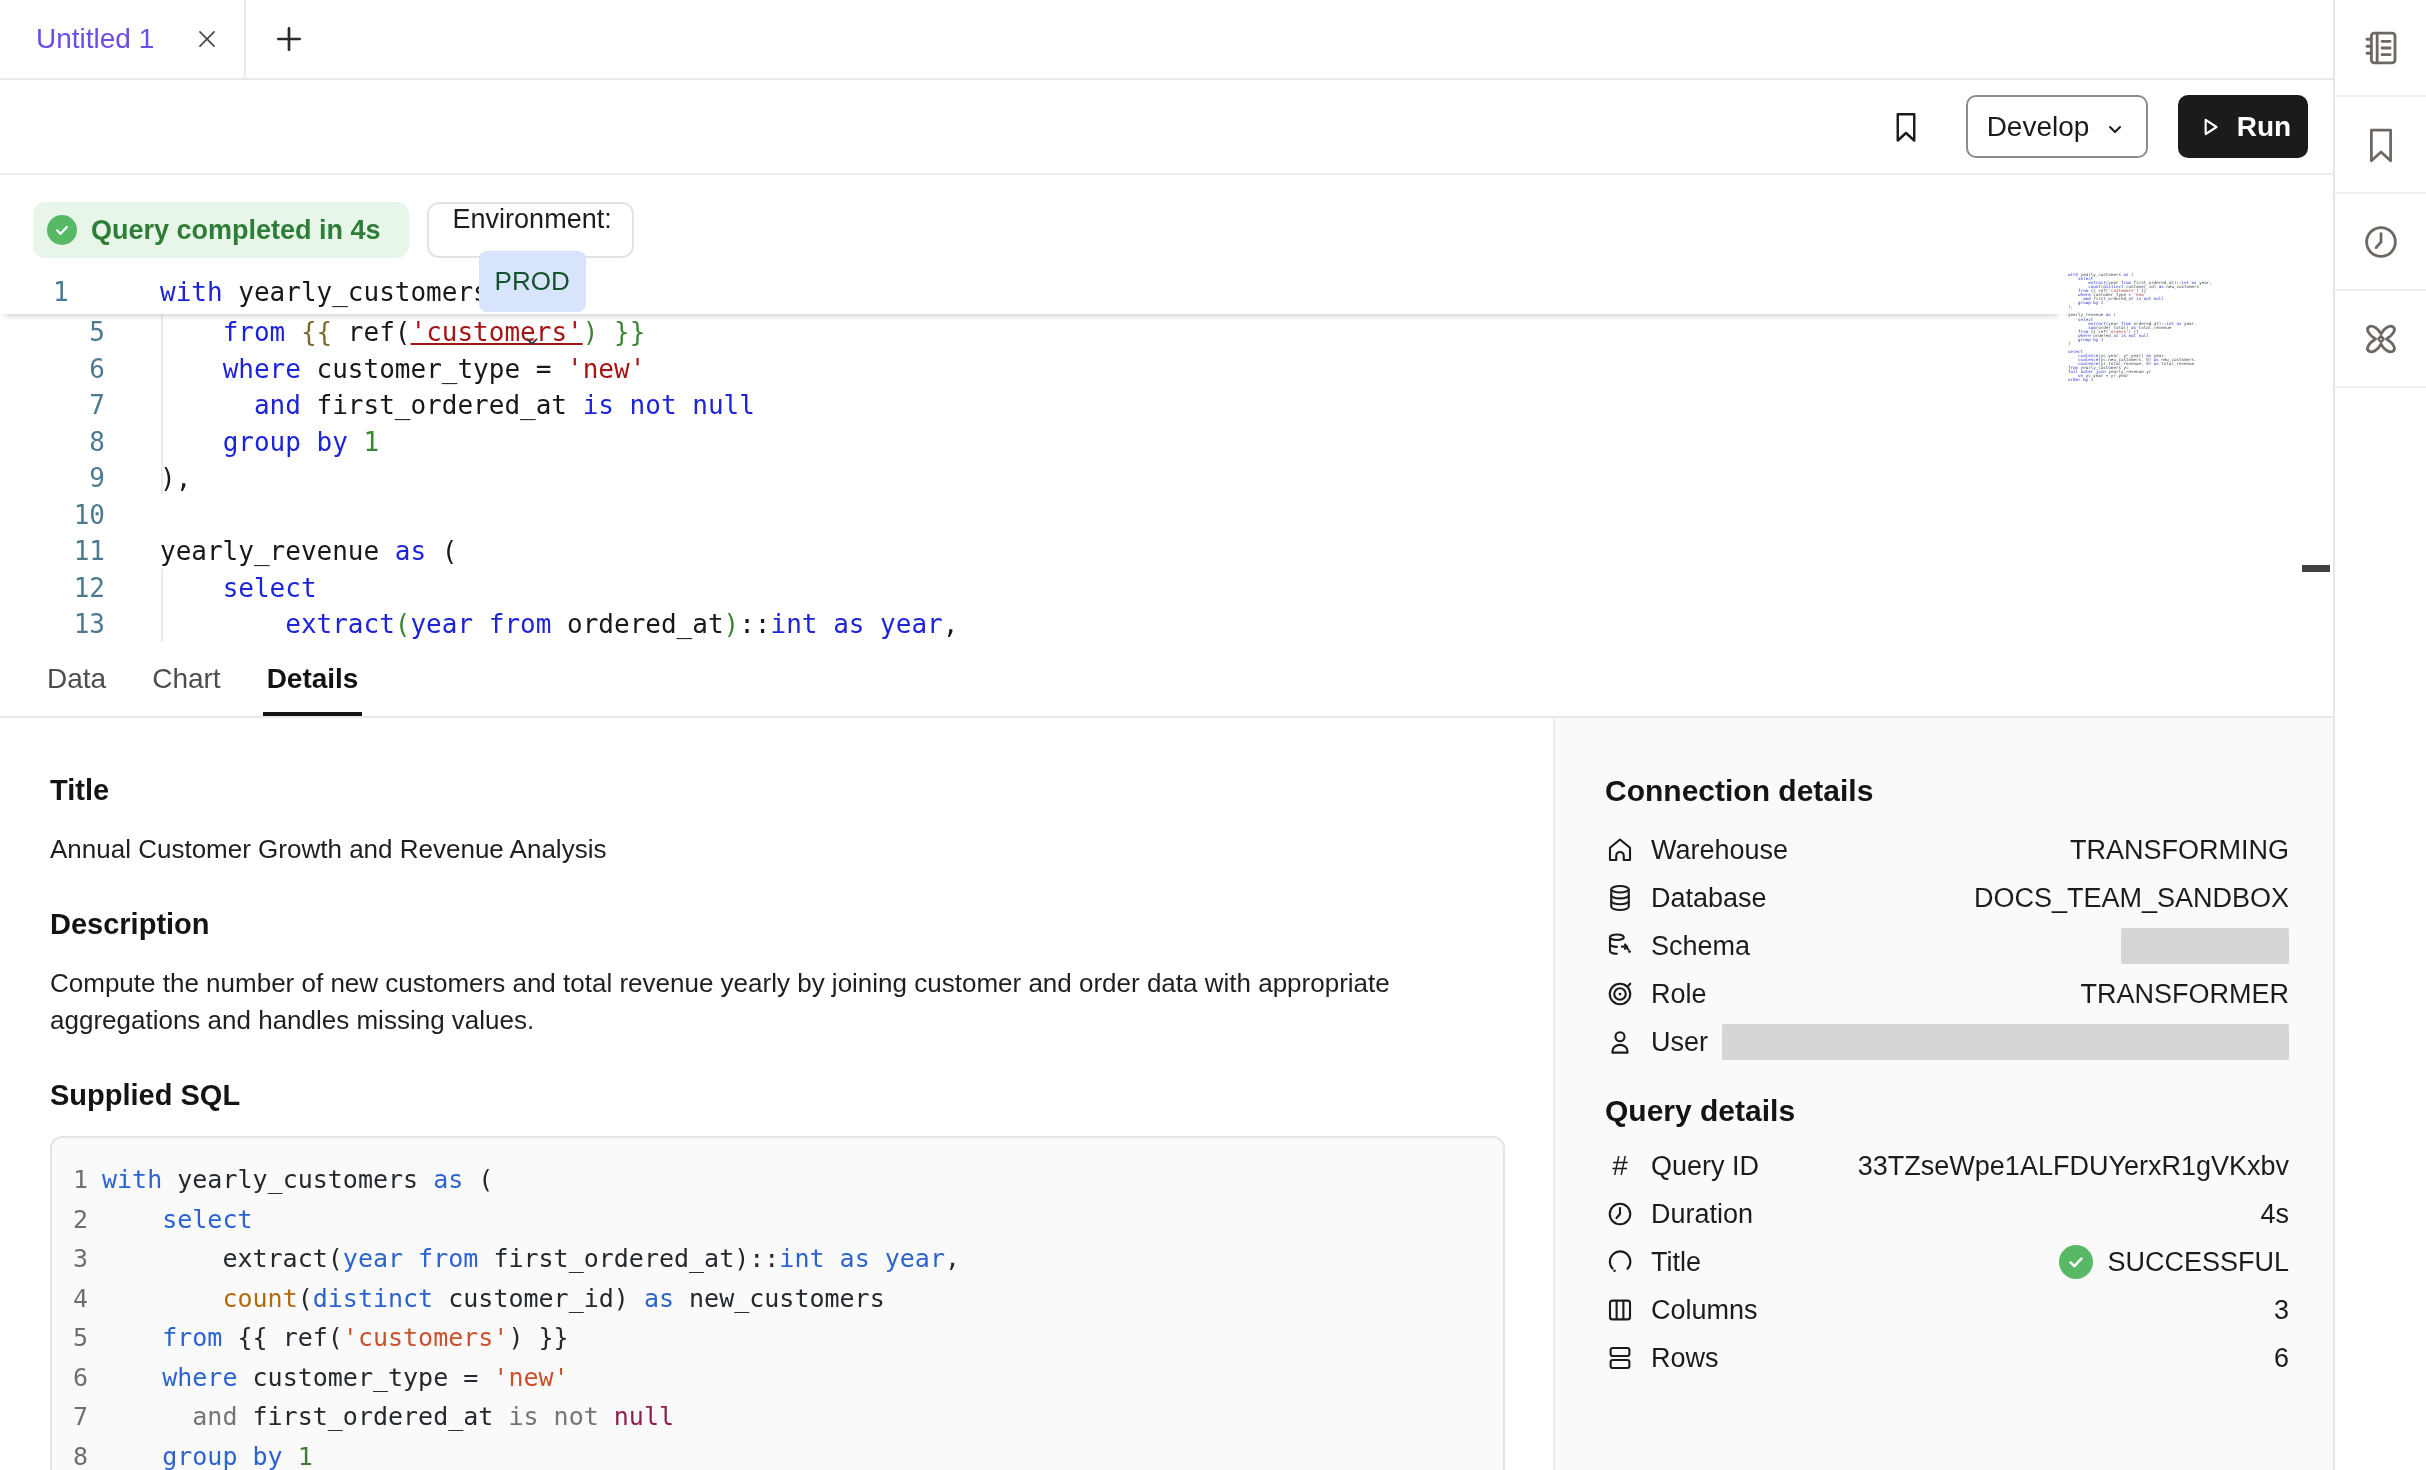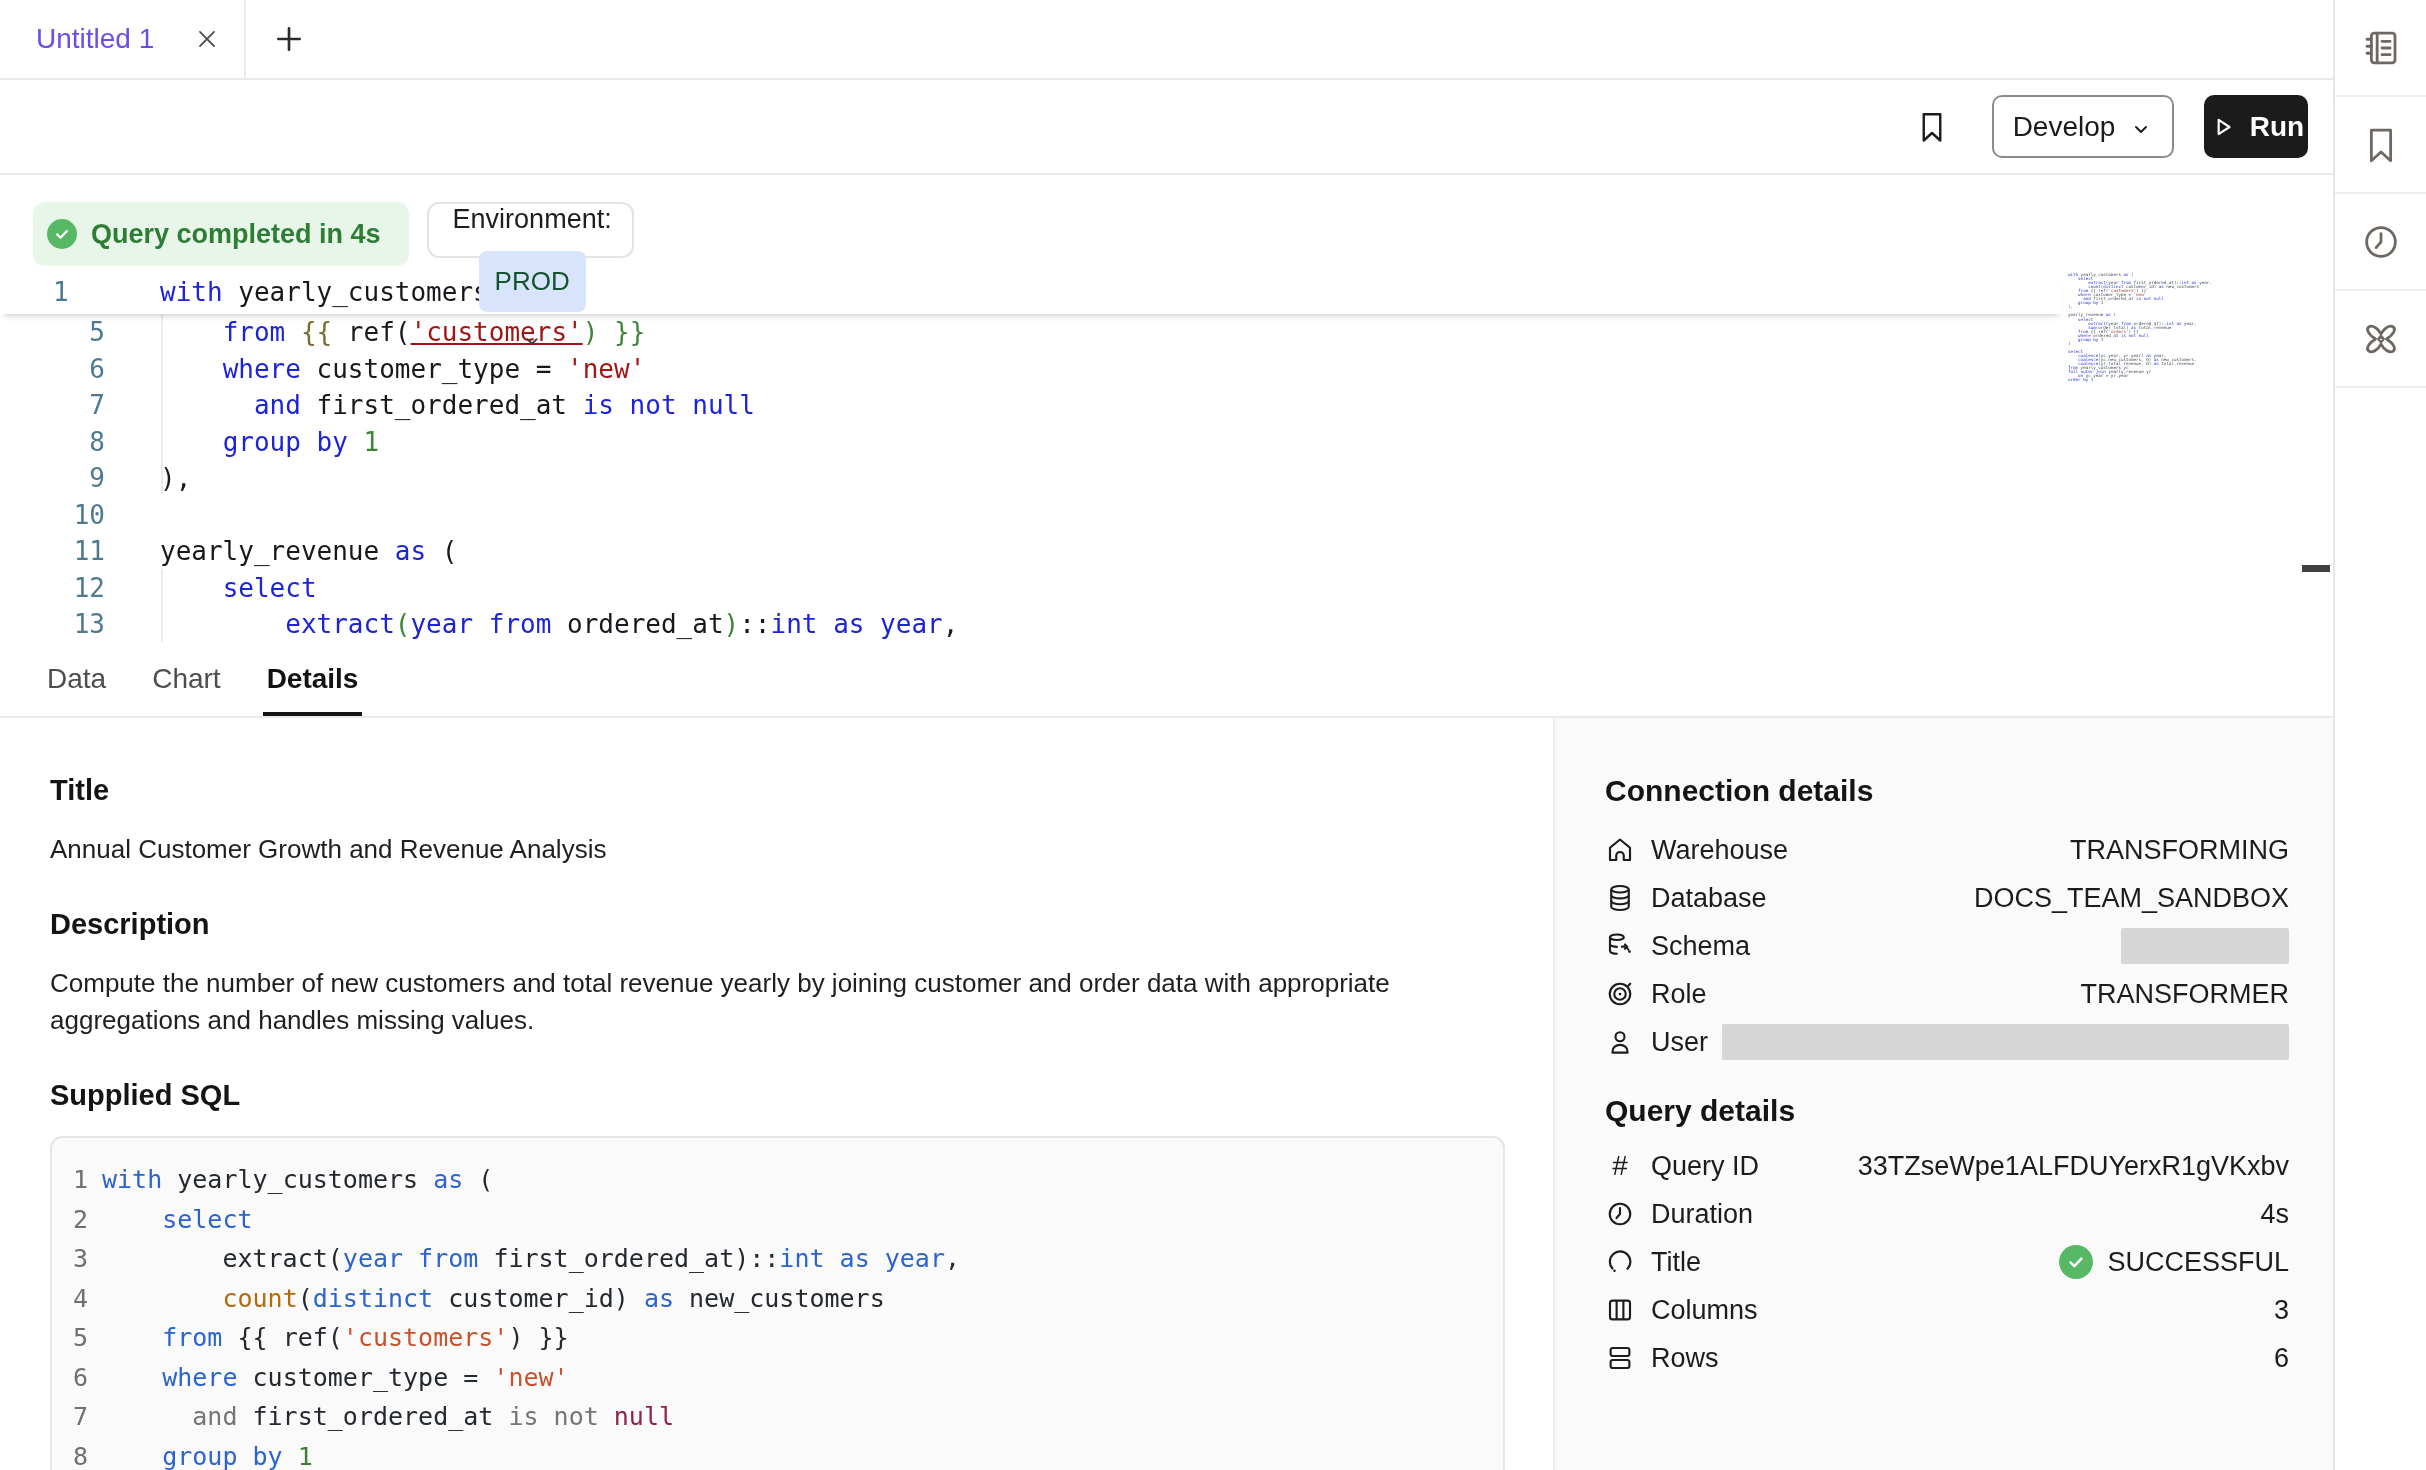--- a/index.html
+++ b/index.html
@@ -17,28 +17,28 @@
   .newtab svg{width:32px;height:32px;}
 
   
   .toolbar{height:93px;border-bottom:2px solid #ececec;display:flex;align-items:center;justify-content:flex-end;gap:30px;padding-right:25px;background:#fff;}
   .bookmark-btn{width:36px;height:42px;color:#1b1b1b;cursor:pointer;margin-right:12px;}
   .bookmark-btn svg{width:36px;height:42px;}
   .btn{display:flex;align-items:center;justify-content:center;gap:14px;height:63px;border-radius:10px;font-size:28px;cursor:pointer;box-sizing:border-box;}
   .btn-develop{width:182px;background:#fff;border:2px solid #8c8c8c;color:#1b1b1b;}
   .btn-develop .chev{width:24px;height:24px;color:#1b1b1b;margin-top:2px;}
   .btn-develop .chev svg{width:24px;height:24px;}
-  .btn-run{width:104px;background:#1b1b1b;border:none;color:#fff;font-weight:600;padding-left:8px;}
+  .btn-run{width:130px;background:#1b1b1b;border:none;color:#fff;font-weight:600;padding-left:8px;}
   .btn-run .play{width:26px;height:26px;color:#fff;}
   .btn-run .play svg{width:26px;height:26px;}
 
   
   .editor{position:relative;height:467px;background:#fff;overflow:hidden;font-family:"DejaVu Sans Mono", monospace;}
   .status-row{position:absolute;top:27px;left:33px;display:flex;gap:18px;z-index:5;}
-  .pill-success{display:flex;align-items:center;gap:14px;height:64px;padding:0 28px 0 14px;border-radius:12px;background:#e7f6e9;}
+  .pill-success{display:flex;align-items:center;gap:14px;height:56px;padding:0 28px 0 14px;border-radius:12px;background:#e7f6e9;}
   .pill-success .okc{width:30px;height:30px;border-radius:50%;background:#57b866;display:flex;align-items:center;justify-content:center;}
   .pill-success .okc svg{width:18px;height:18px;}
   .pill-success .msg{font-family:"Liberation Sans",sans-serif;font-size:27px;font-weight:600;color:#2e7d36;}
   .env-select{display:flex;align-items:center;gap:16px;height:56px;padding:0 20px 0 24px;border-radius:12px;border:2px solid #e3e3e3;background:#fff;box-sizing:border-box;cursor:pointer;flex-direction:column;}
   .env-label{font-family:"Liberation Sans",sans-serif;font-size:27px;color:#1d1d1d;}
   .env-pill{font-family:"Liberation Sans",sans-serif;font-size:26px;color:#14532d;background:#d7e4fb;border-radius:8px;padding:15px 16px;}
   .env-chev{width:22px;height:22px;color:#3a3a3a;margin-top:2px;}
   .env-chev svg{width:22px;height:22px;}
 
   .code-line{height:36.5px;display:flex;align-items:center;font-size:26px;white-space:pre;}

